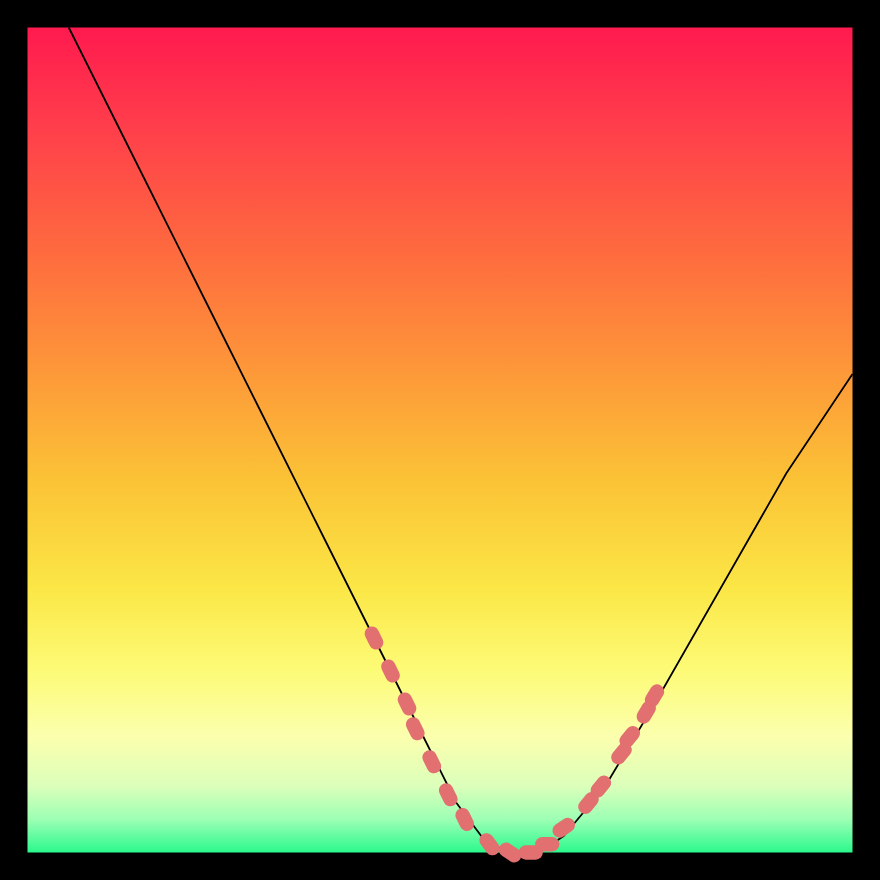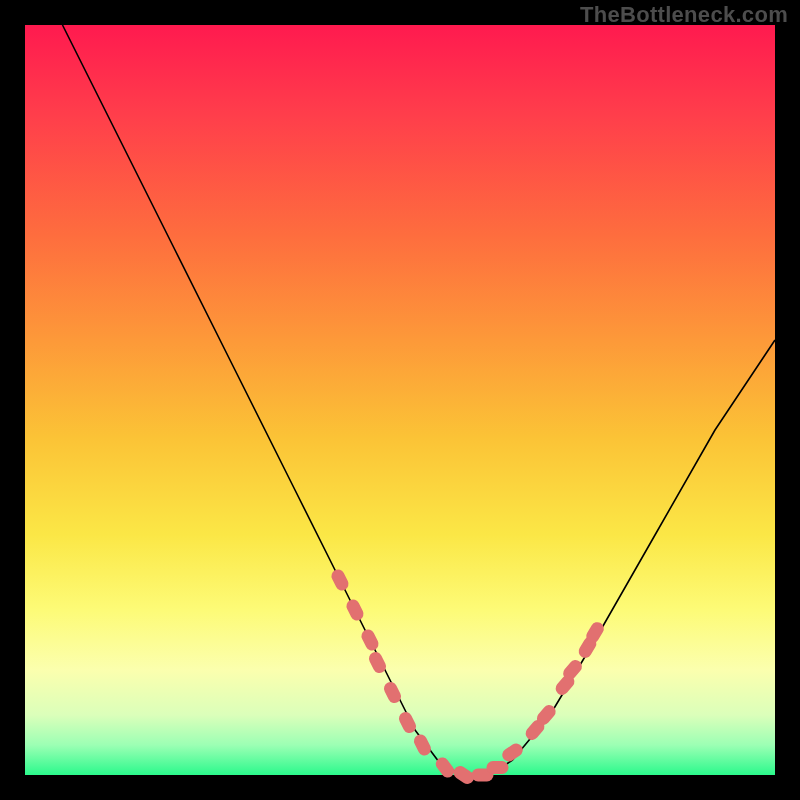--- a/index.html
+++ b/index.html
@@ -52,21 +52,20 @@
     top: 0;
     width: 750px;
     height: 750px;
     overflow: visible;
   }
 </style>
 </head>
 <body>
 
 <div class="outer">
-  <div class="watermark">TheBottleneck.com</div>
   <div class="plot-area">
     <svg id="chart-svg" viewBox="0 0 750 750" preserveAspectRatio="none">
 
     <path d="M37.50 0.00 L90.00 105.00 L150.00 225.00 L210.00 345.00 L270.00 465.00 L315.00 555.00 L360.00 645.00 L390.00 705.00 L412.50 735.00 L435.00 750.00 L465.00 750.00 L487.50 735.00 L525.00 690.00 L570.00 615.00 L630.00 510.00 L690.00 405.00 L750.00 315.00" fill="none" stroke="#000" stroke-width="1.6" stroke-linejoin="round"></path>
         <g>
           <rect x="304.00" y="548.50" width="22" height="13" rx="6.5" ry="6.5" fill="#e27070" transform="rotate(63.4 315.00 555.00)"></rect>
           <rect x="319.00" y="578.50" width="22" height="13" rx="6.5" ry="6.5" fill="#e27070" transform="rotate(63.4 330.00 585.00)"></rect>
           <rect x="334.00" y="608.50" width="22" height="13" rx="6.5" ry="6.5" fill="#e27070" transform="rotate(63.4 345.00 615.00)"></rect>
           <rect x="341.50" y="631.00" width="22" height="13" rx="6.5" ry="6.5" fill="#e27070" transform="rotate(63.4 352.50 637.50)"></rect>
           <rect x="356.50" y="661.00" width="22" height="13" rx="6.5" ry="6.5" fill="#e27070" transform="rotate(63.4 367.50 667.50)"></rect>

